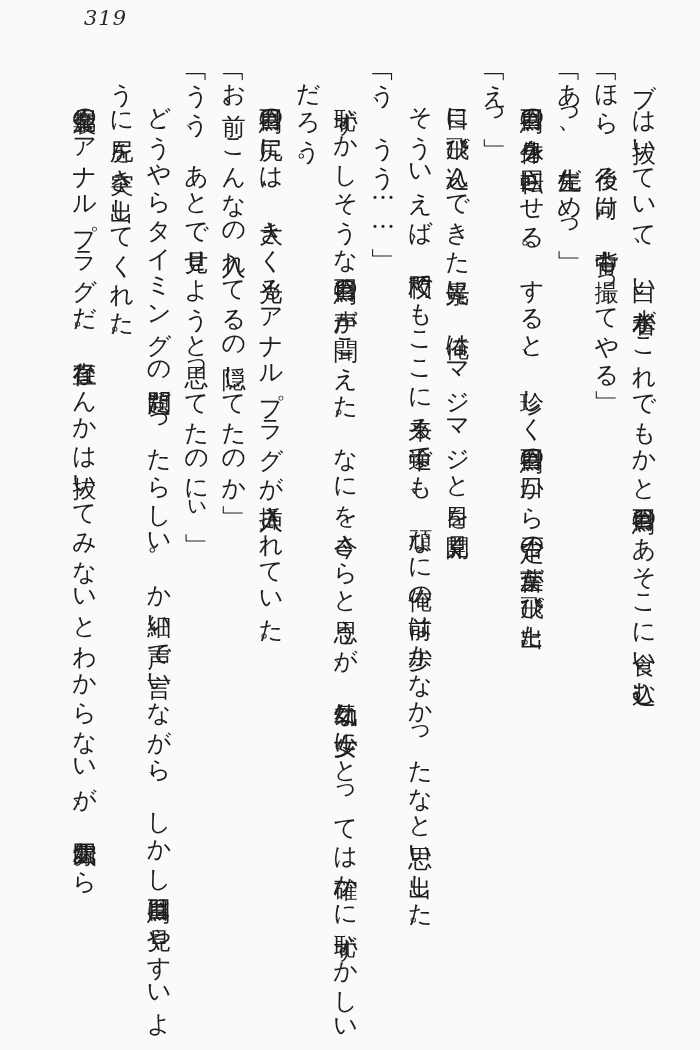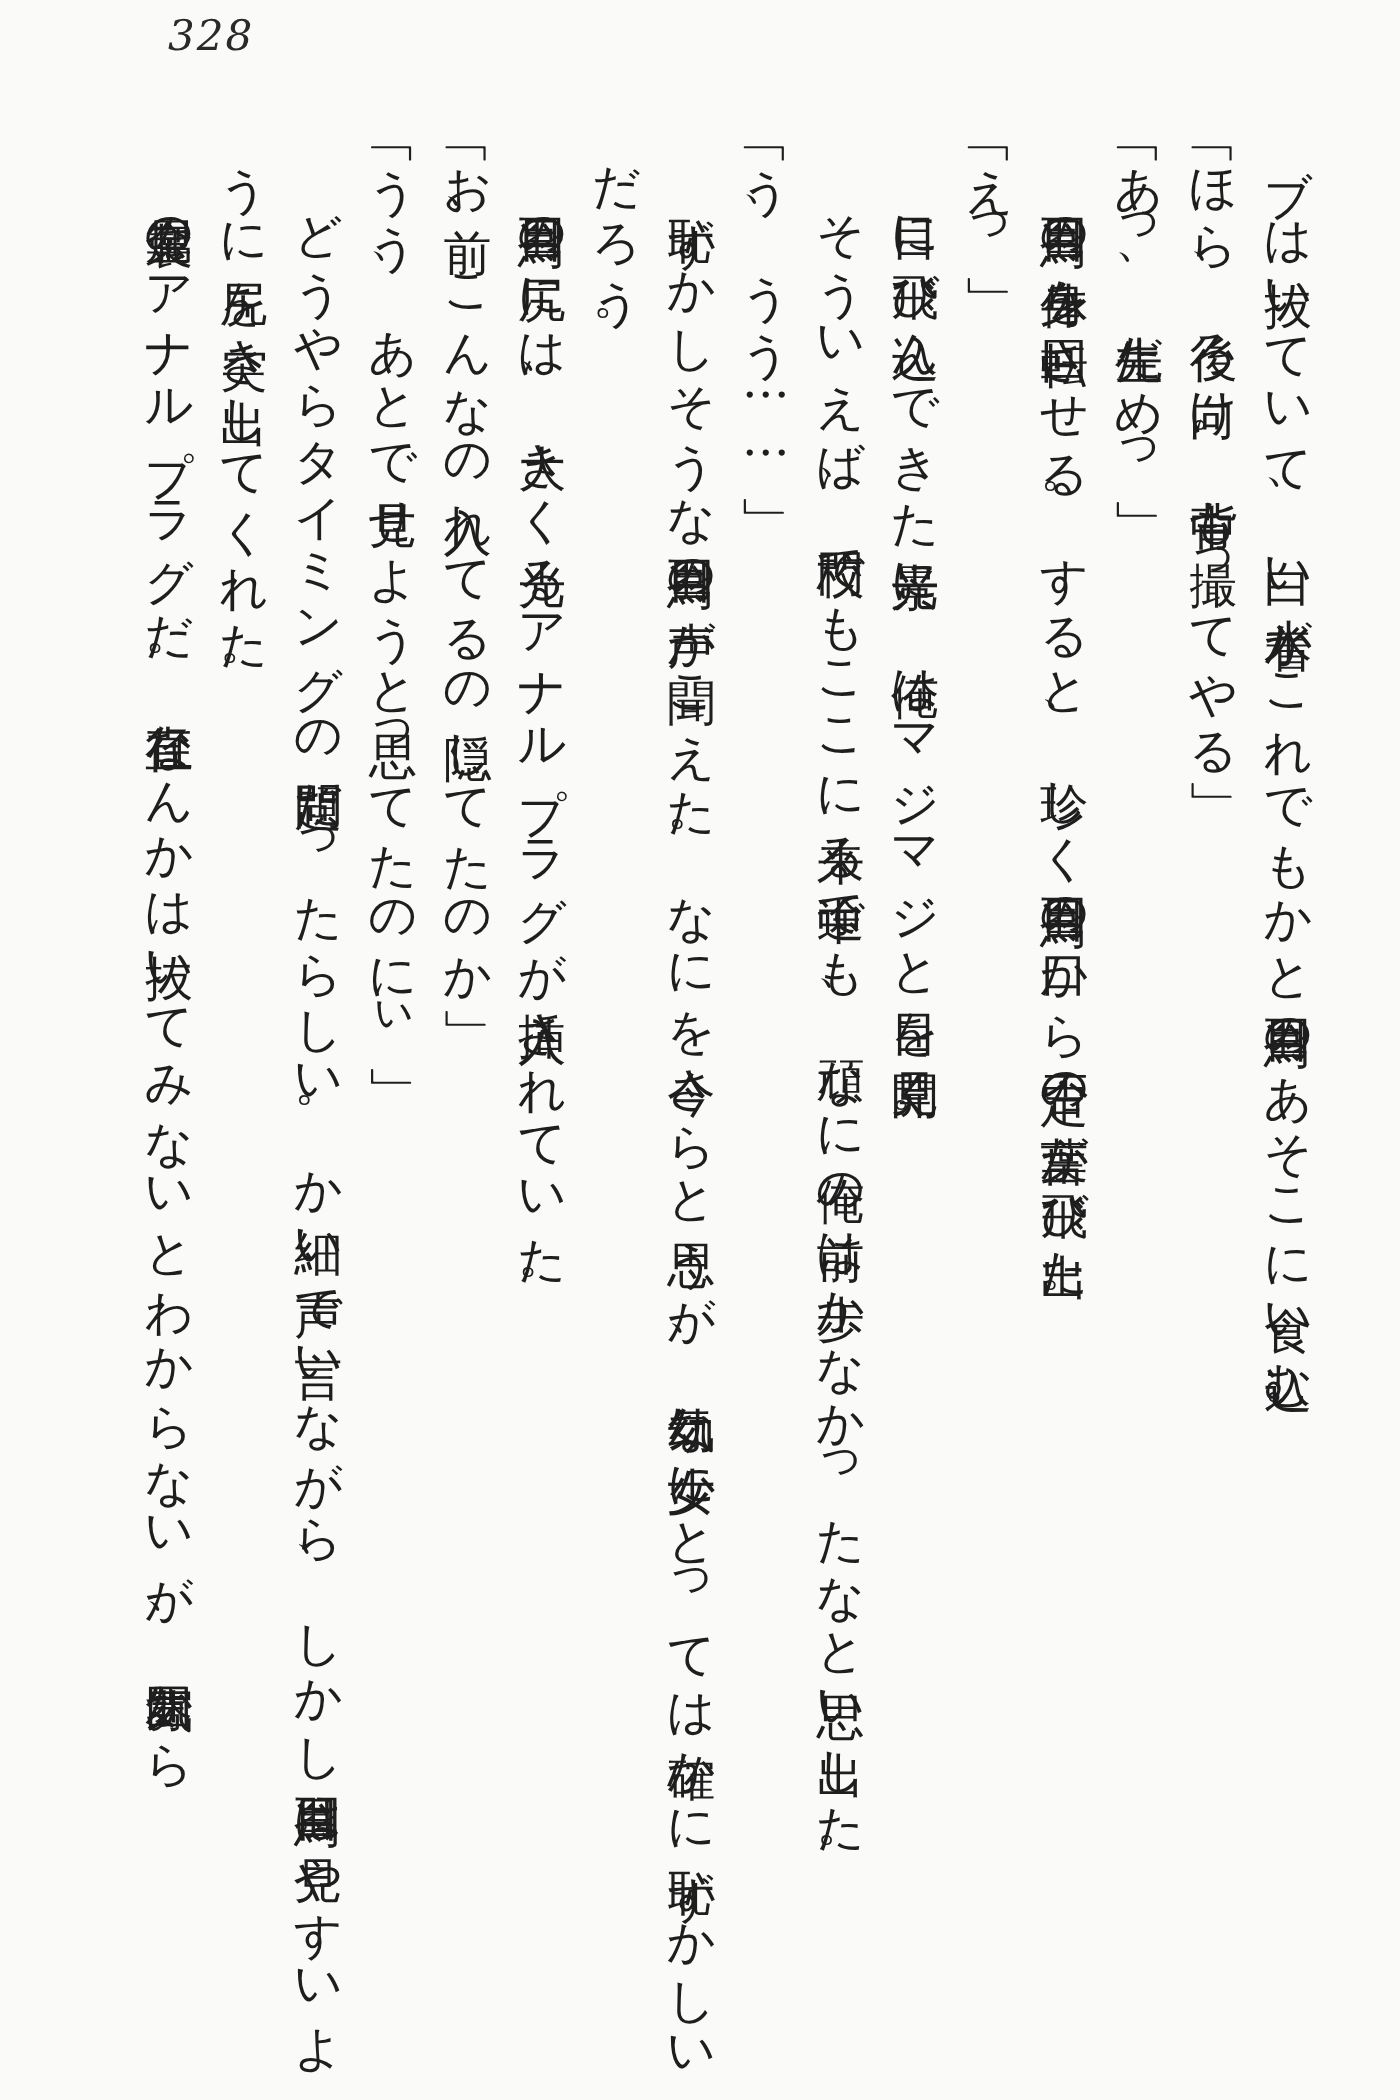--- a/index.html
+++ b/index.html
@@ -42,21 +42,21 @@
     text-align: start;
   }
   .para.indent {
     text-indent: 1em;
   }
 </style>
 </head>
 <body>
 
 <div class="page">
-  <div class="page-number">328</div>
+  <div class="page-number">319</div>
 
   <div class="text-block">
     <p class="para">ブは抜いていて、白い水着がこれでもかと羽目鳥のあそこに食い込む。</p>
     <p class="para">「ほら、後ろ向け。背中も撮ってやる」</p>
     <p class="para">「あっ、先生だめっ」</p>
     <p class="para indent">羽目鳥の身体を回転させる。すると、珍しく羽目鳥の口から否定の言葉が飛び出た。</p>
     <p class="para">「えっ」</p>
     <p class="para indent">目に飛び込んできた光景に、俺はマジマジと目を見開く。</p>
     <p class="para indent">そういえば、校門でもここに来る途中でも、頑なに俺の前は歩かなかったなと思い出した。</p>
     <p class="para">「う、うう……」</p>

